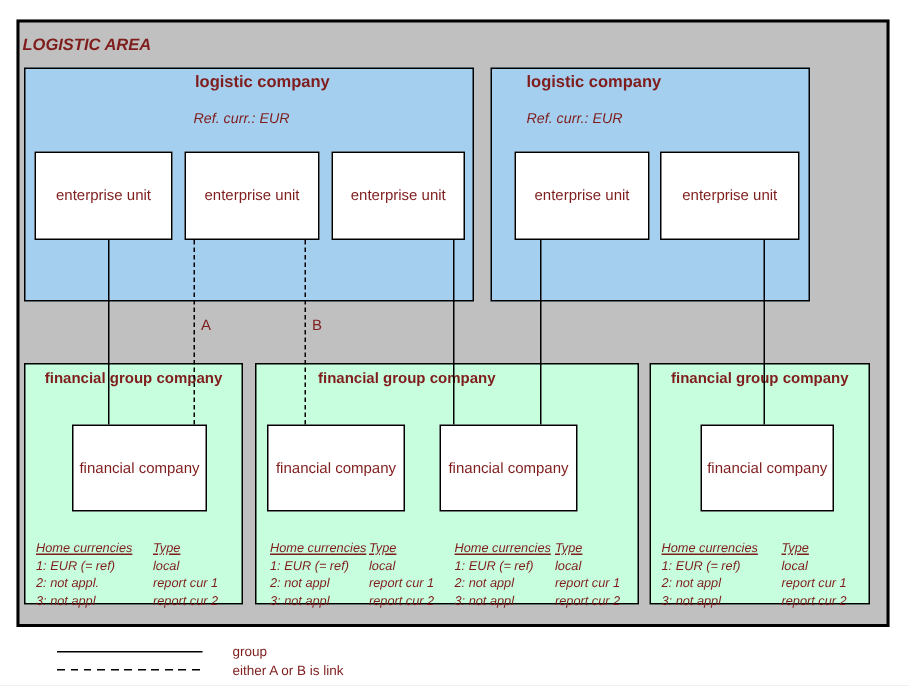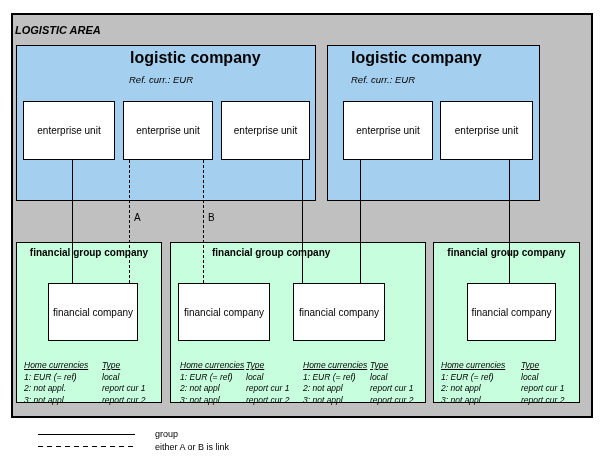--- a/index.html
+++ b/index.html
@@ -1,30 +1,30 @@
 <!DOCTYPE html>
 <html><head>
 <meta charset="utf-8">
 <style>
   * { margin:0; padding:0; box-sizing:border-box; }
   body { background:#ffffff; }
   .canvas {
     position:relative; width:606px; height:457px; background:#ffffff;
-    font-family:"Liberation Sans", sans-serif; color:#000000; overflow:hidden;
+    font-family:"Liberation Sans", sans-serif; color:#7f1d1d; overflow:hidden;
   }
   .abs { position:absolute; }
   .outer { left:11px; top:13px; width:582px; height:405px;
            background:#C0C0C0; border:2px solid #000; }
   .bluebox  { background:#A5CFEF; border:1px solid #000; }
   .greenbox { background:#C7FFDE; border:1px solid #000; }
   .whitebox { background:#ffffff; border:1px solid #000;
               display:flex; align-items:center; justify-content:center;
               font-size:10px; text-align:center; }
   .area-title { left:15px; top:24px; font-size:11px; font-weight:bold; font-style:italic; white-space:nowrap; }
-  .lc-title { font-size:16px; font-weight:bold; white-space:nowrap; }
+  .lc-title { font-size:11px; font-weight:bold; white-space:nowrap; }
   .lc-ref   { font-size:9.5px; font-style:italic; white-space:nowrap; }
   .fg-title { font-size:10px; font-weight:bold; white-space:nowrap; }
   .vline { width:0; border-left:1px solid #000; }
   .vdash { width:0; border-left:1px dashed #000; }
   .ab-label { font-size:10px; }
   .ftable { font-size:8.5px; font-style:italic; line-height:11.7px; white-space:nowrap; }
   .ftable .c1 { display:inline-block; }
   .u { text-decoration:underline;margin-top:11px; }
   .hline { height:0; border-top:1px solid #000; }
   .hdash { height:1px;

